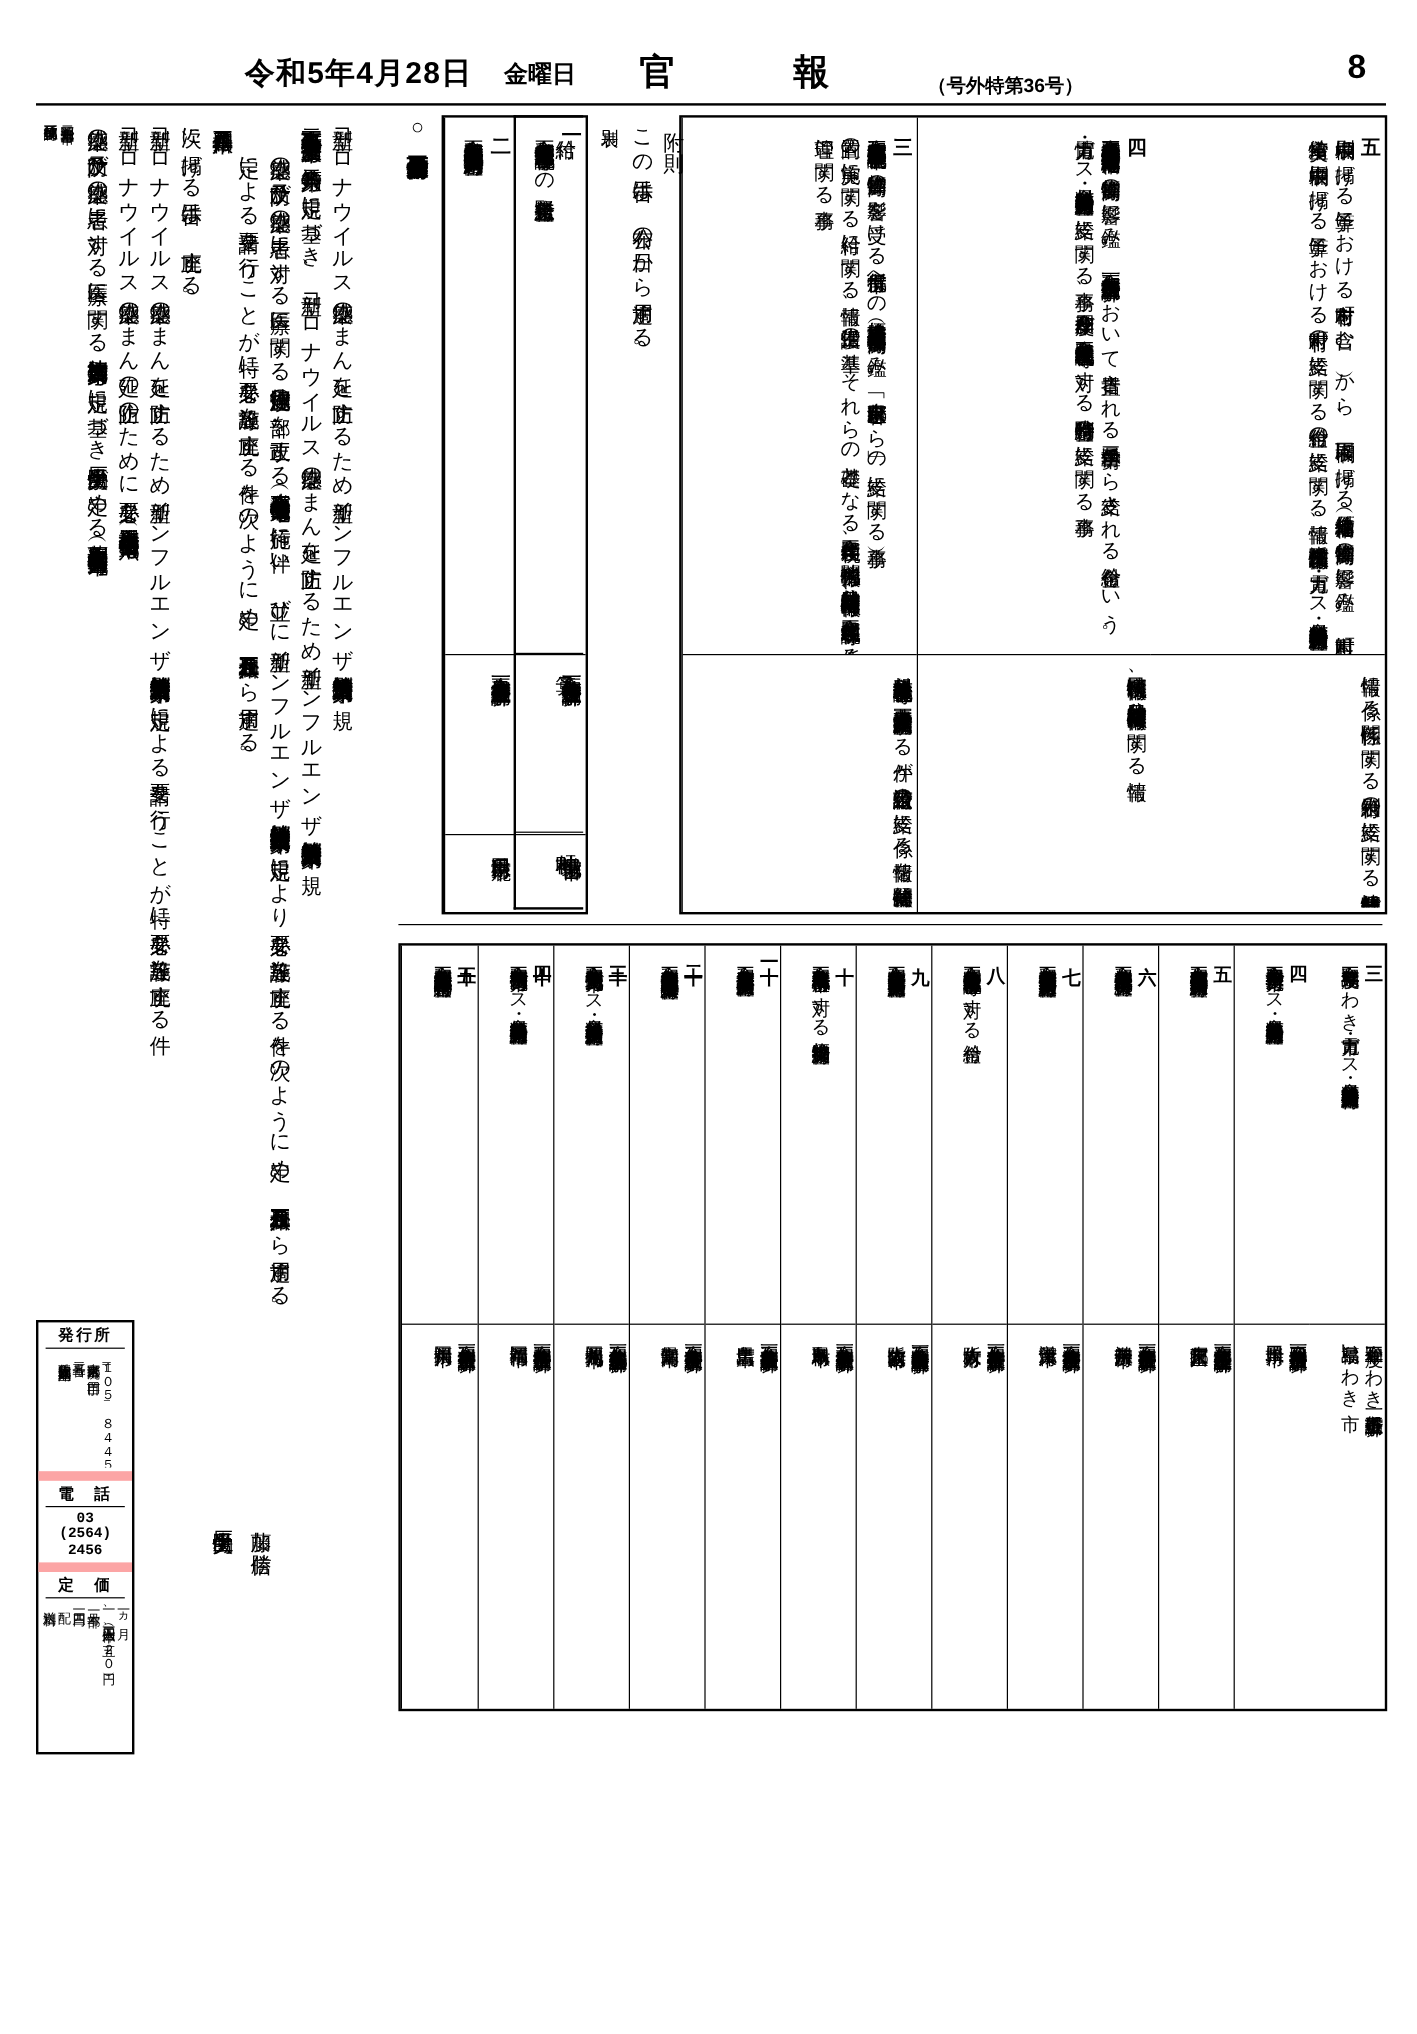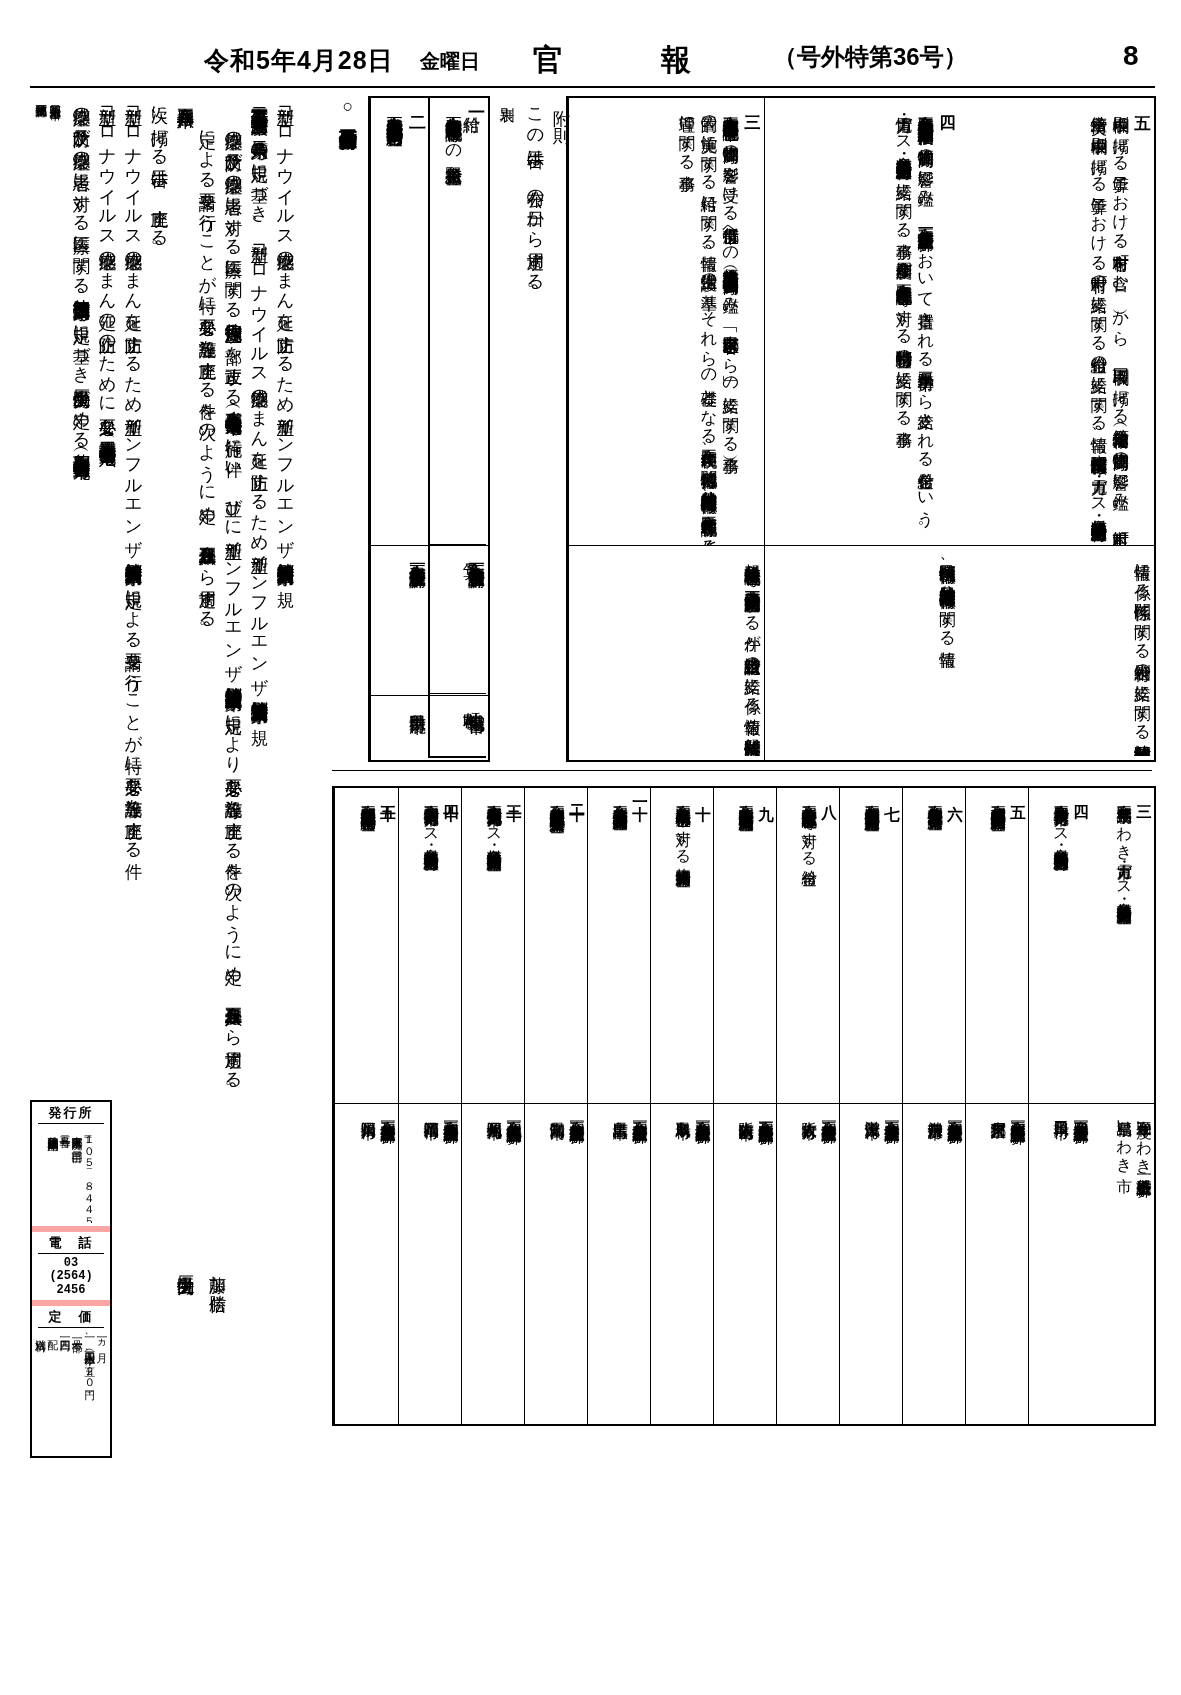--- a/index.html
+++ b/index.html
@@ -32,22 +32,22 @@
     font-size:20px;white-space:nowrap;font-weight:700;
     font-family:"Liberation Sans","DejaVu Sans",sans-serif;
   }
   .mh-title{
     position:absolute;left:505px;top:2px;
     font-size:30px;font-weight:700;letter-spacing:34px;
     white-space:nowrap;
     font-family:"Liberation Sans","DejaVu Sans",sans-serif;
   }
   .mh-issue{
-    position:absolute;left:745px;top:3px;
-    font-size:24px;white-space:nowrap;font-weight:700;
+    position:absolute;left:745px;top:24px;
+    font-size:16px;white-space:nowrap;font-weight:700;
     font-family:"Liberation Sans","DejaVu Sans",sans-serif;
   }
   .mh-page{
     position:absolute;left:1095px;top:2px;
     font-size:28px;font-weight:700;
     font-family:"Liberation Sans","DejaVu Sans",sans-serif;
   }
   #rule-top{
     position:absolute;left:30px;top:86px;width:1125px;height:0;
     border-top:2px solid #000;
@@ -82,21 +82,21 @@
     position:absolute;left:48px;top:96px;
     font-size:11.5px;line-height:1.15;
   }
 
   
   #pub-box{
     position:absolute;left:30px;top:1100px;
     width:78px;border:2px solid #000;
     background:#fff;
   }
-  .pb-sec{border-bottom:6px solid #fca5a5;padding:2px 0 3px 0;}
+  .pb-sec{border-bottom:8px solid #fca5a5;padding:2px 0 3px 0;}
   .pb-sec:last-child{border-bottom:none;}
   .pb-head{
     text-align:center;font-size:13px;font-weight:700;
     font-family:"Liberation Sans","DejaVu Sans",sans-serif;
     letter-spacing:2px;
     border-bottom:1px solid #000;
     margin:0 6px 3px 6px;padding-bottom:1px;
   }
   .pb-v{
     display:flex;flex-direction:row-reverse;justify-content:center;

